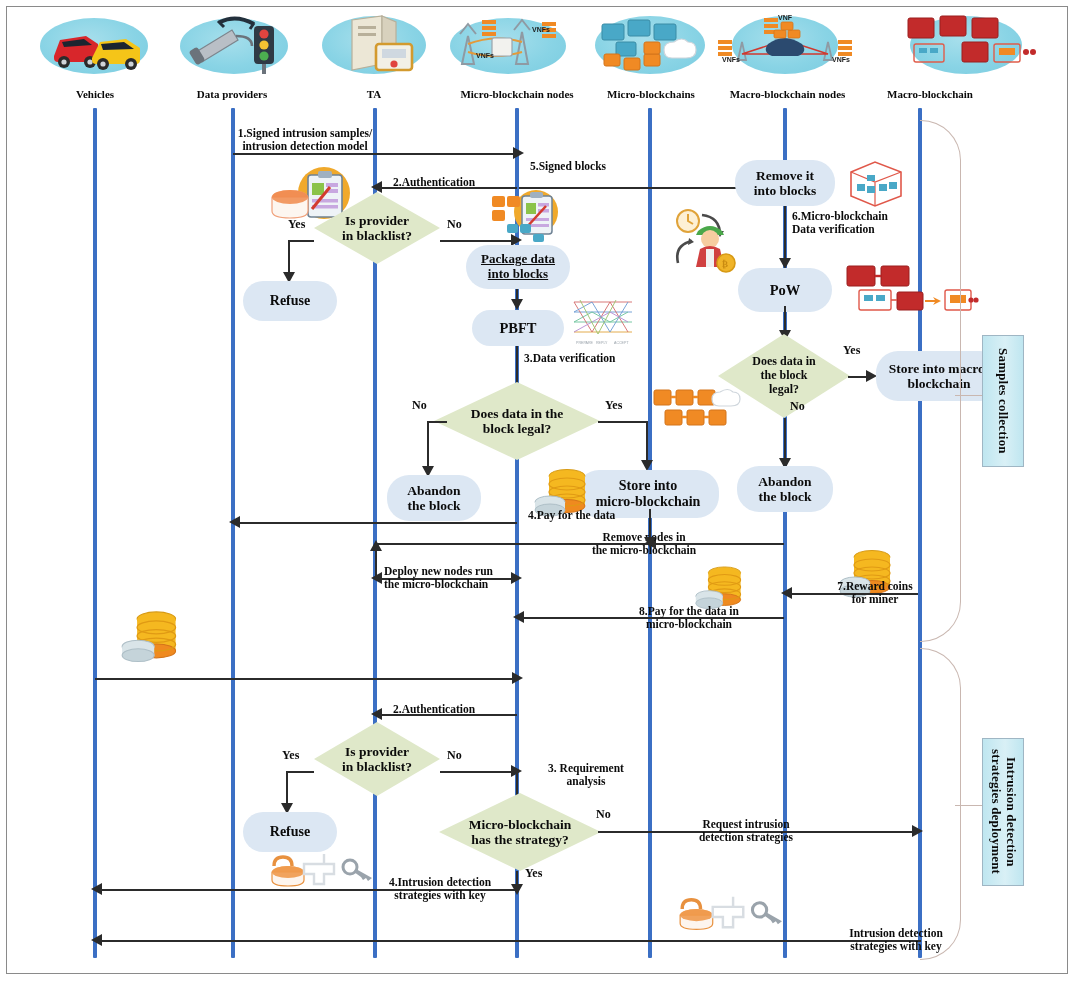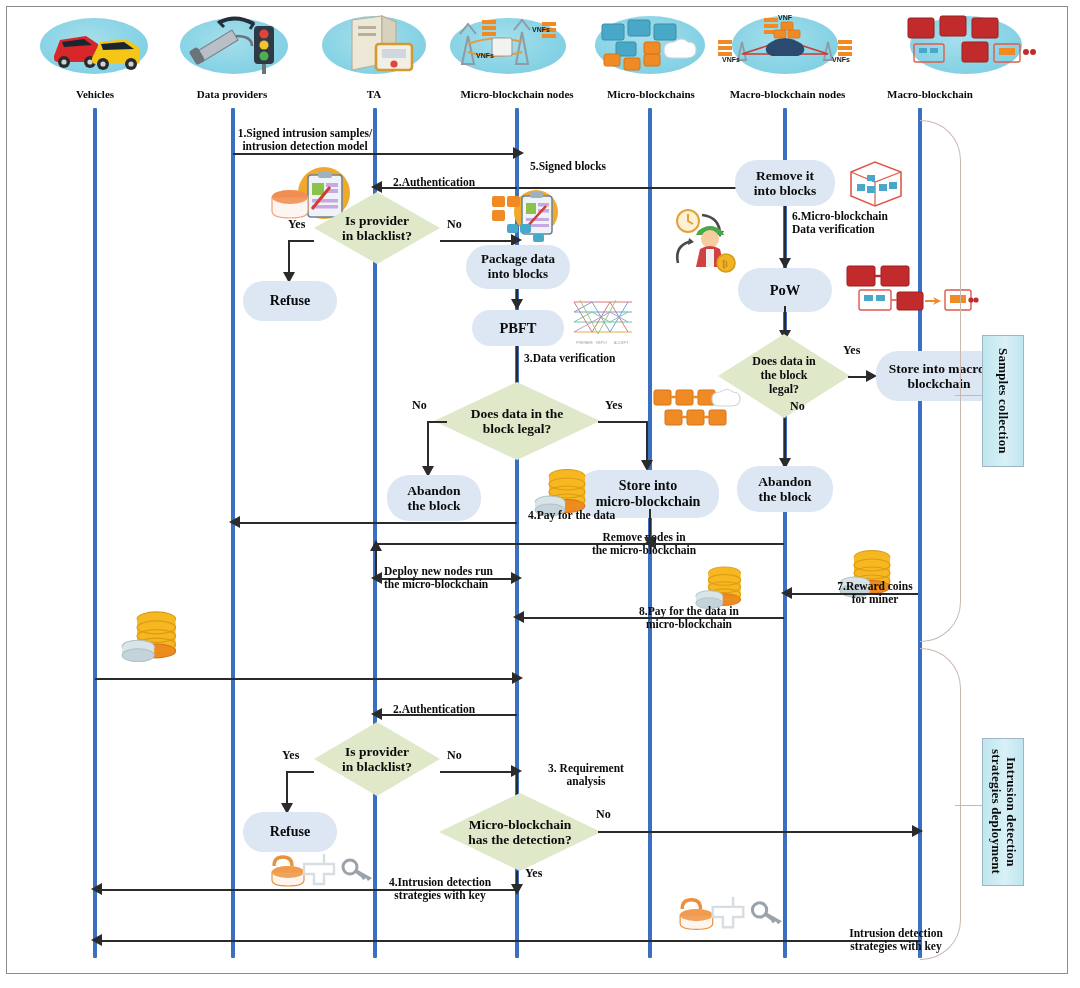--- a/index.html
+++ b/index.html
@@ -242,21 +242,21 @@
   <div class="hline" style="left:288px;top:240px;width:26px;"></div>
   <div class="vline" style="left:288px;top:240px;height:35px;"></div>
   <div class="arrow-d" style="left:283px;top:272px;"></div>
   <div class="hline" style="left:440px;top:240px;width:78px;"></div>
   <div class="arrow-r" style="left:511px;top:234px;"></div>
 
   <div class="rrect" style="left:243px;top:281px;width:94px;height:40px;font-size:14px;">
       <span>Refuse</span>
     </div>
 
-  <div class="rrect" style="left:466px;top:245px;width:104px;height:44px;font-size:13px;">
+  <div class="rrect" style="left:466px;top:245px;width:104px;height:44px;font-size:13px;text-decoration:underline;">
     <div>
         <div>Package data</div>
         <div>into blocks</div>
       </div>
   </div>
   <div class="vline" style="left:516px;top:289px;height:13px;"></div>
   <div class="arrow-d" style="left:511px;top:299px;"></div>
 
   <div class="rrect" style="left:472px;top:310px;width:92px;height:36px;font-size:14.5px;">
       <span>PBFT</span>
@@ -570,28 +570,32 @@
   <div class="arrow-d" style="left:511px;top:809px;"></div>
   <div class="lbl c" style="left:524px;top:762px;width:124px;">
     <div>3. Requirement</div>
     <div>analysis</div>
   </div>
 
   <div class="diam" style="left:439px;top:793px;width:162px;height:78px;font-size:13.5px;">
     <div class="dshape"></div>
     <div class="dtxt">
       <div>Micro-blockchain</div>
-      <div>has the detection?</div>
+      <div>has the strategy?</div>
     </div>
   </div>
   <div class="yn" style="left:596px;top:807px;"><span>No</span></div>
   <div class="yn" style="left:525px;top:866px;"><span>Yes</span></div>
 
   <div class="hline" style="left:598px;top:831px;width:320px;"></div>
   <div class="arrow-r" style="left:912px;top:825px;"></div>
+  <div class="lbl c" style="left:666px;top:818px;width:160px;">
+    <div>Request intrusion</div>
+    <div>detection strategies</div>
+  </div>
 
   <div class="vline" style="left:516px;top:871px;height:18px;"></div>
   <div class="arrow-d" style="left:511px;top:884px;"></div>
 
   <div class="hline" style="left:97px;top:889px;width:420px;"></div>
   <div class="arrow-l" style="left:91px;top:883px;"></div>
   <div class="lbl c" style="left:366px;top:876px;width:148px;">
     <div>4.Intrusion detection</div>
     <div>strategies with key</div>
   </div>

